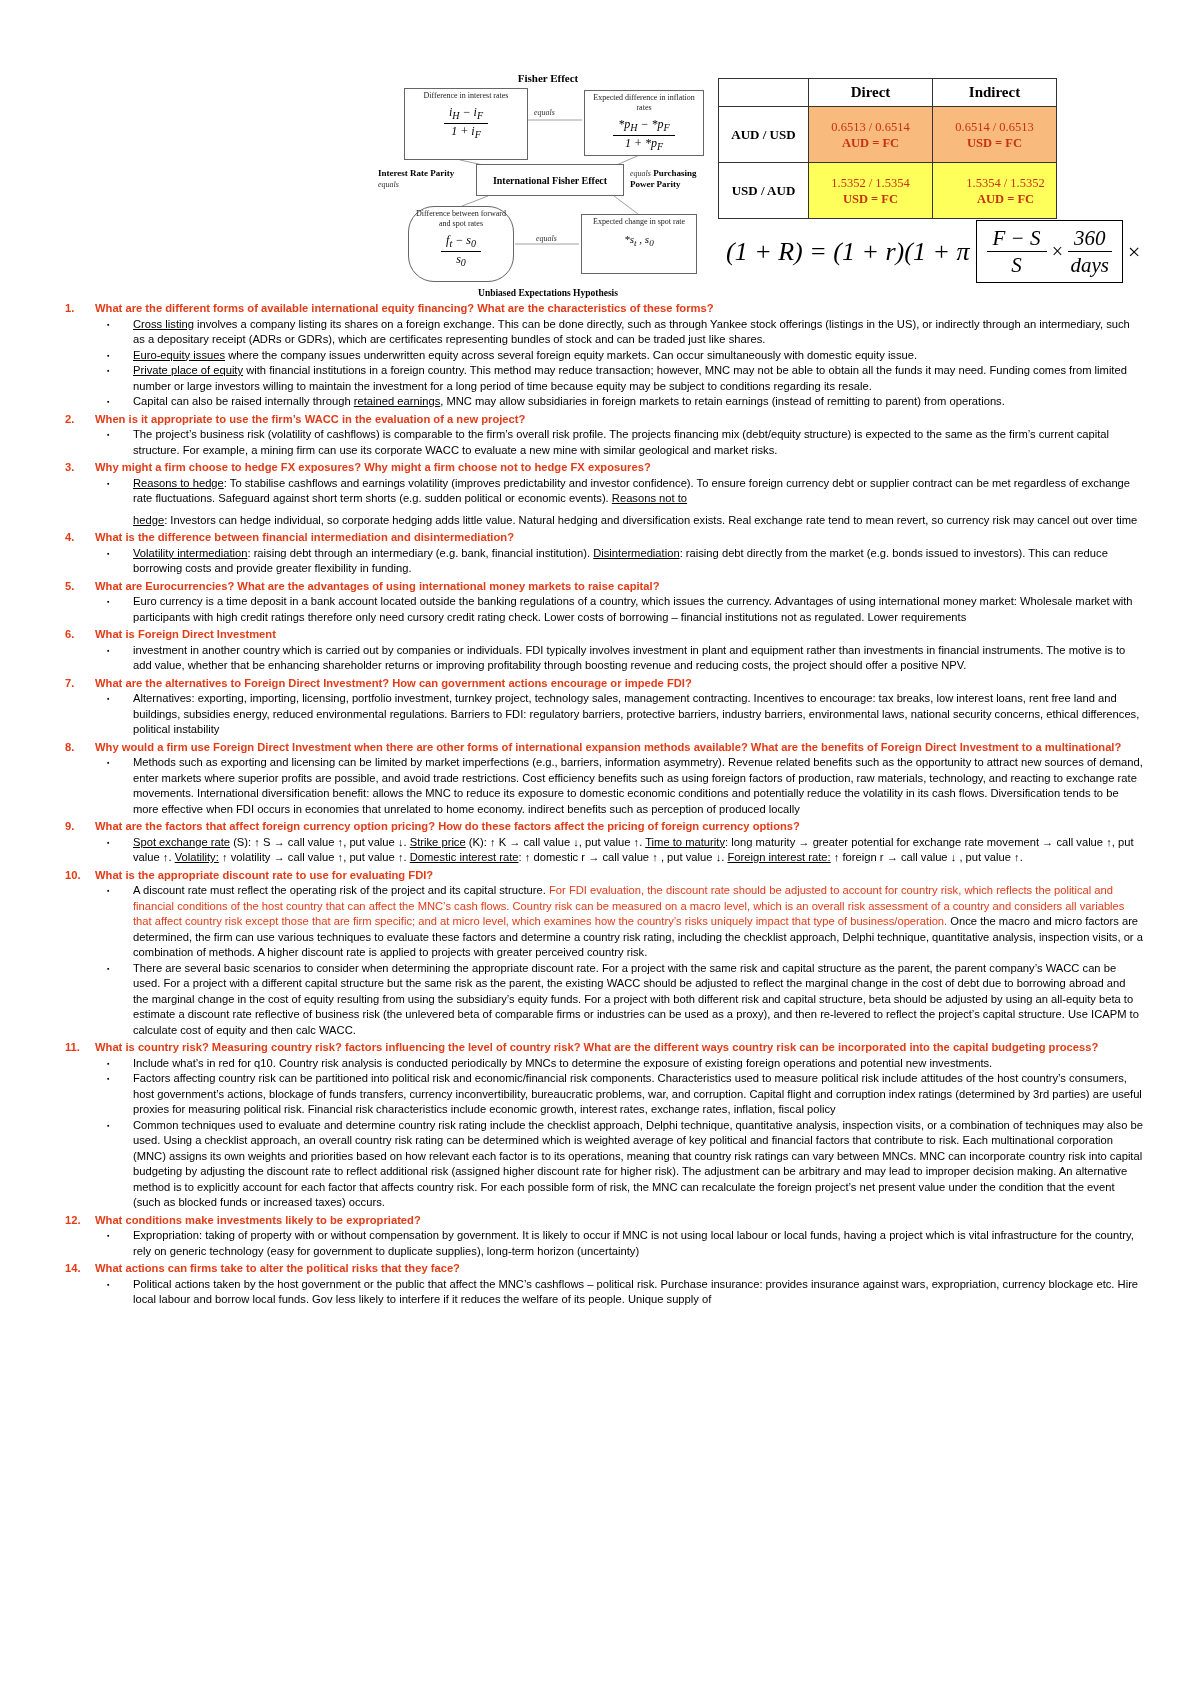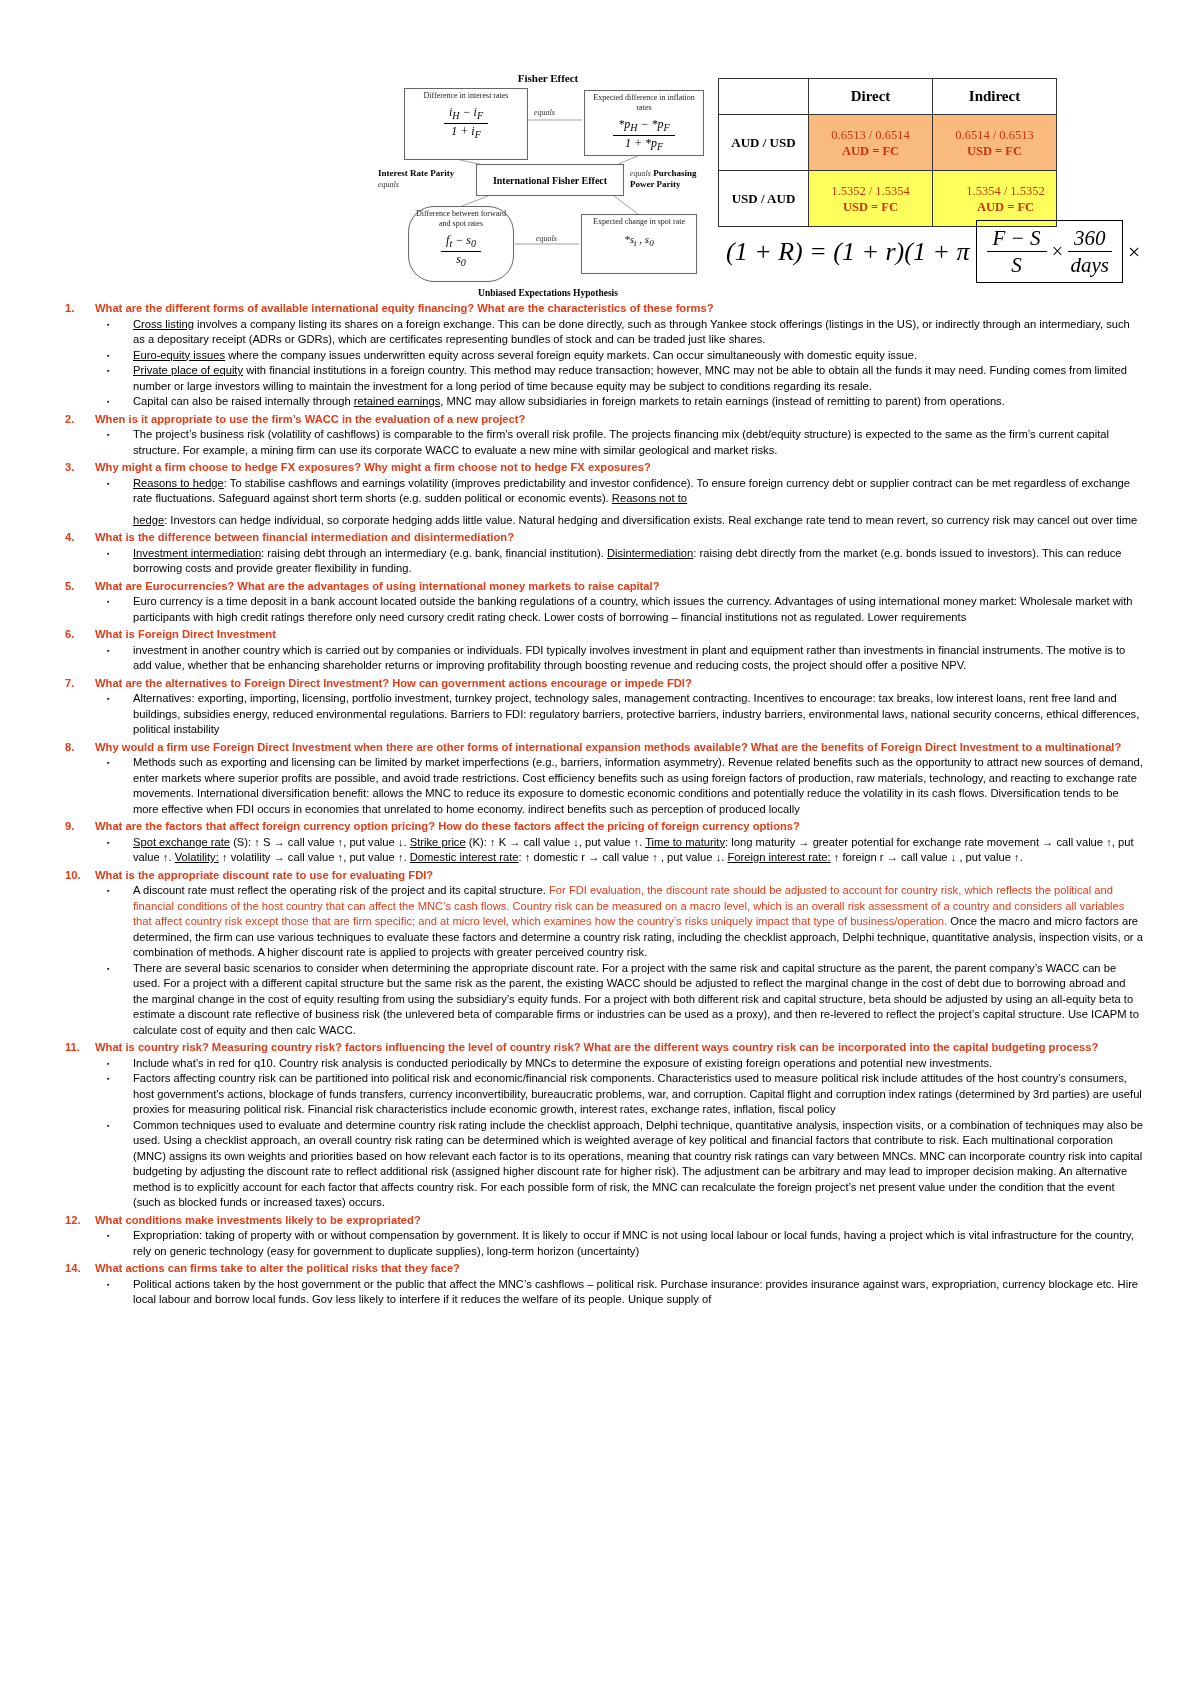--- a/index.html
+++ b/index.html
@@ -33,21 +33,21 @@
   .ife-box{ position:absolute; border:1px solid #666; background:#fff;
     display:flex; align-items:center; justify-content:center; gap:4px;
     font-weight:bold; font-size:10px; text-align:center; line-height:11px; padding:2px; }
   .ueh-label{ position:absolute; left:0; right:0; bottom:0; text-align:center;
     font-weight:bold; font-size:9.5px; }
 
   
   .fx-table{ position:absolute; left:718px; top:78px; border-collapse:collapse;
     font-family:"Liberation Serif", serif; }
   .fx-table th,.fx-table td{ border:1px solid #333; text-align:center; vertical-align:middle; }
-  .fx-table th{ width:124px; height:36px; font-size:15px; font-weight:bold; }
+  .fx-table th{ width:124px; height:28px; font-size:15px; font-weight:bold; }
   .fx-table th.corner{ width:90px; }
   .fx-table td.row-label{ font-weight:bold; font-size:13px; background:#fff; width:90px; }
   .fx-table td.rate-cell{ width:124px; height:56px; color:var(--table-red); font-size:12.5px; }
   .fx-table td.rate-cell .rate{ line-height:16px; }
   .fx-table td.rate-cell .rate-note{ font-weight:bold; line-height:16px; }
 
   
   .big-formula{ position:absolute; left:726px; top:220px; display:flex; align-items:center;
     font-family:"Liberation Serif", serif; font-style:italic; font-size:26px; white-space:nowrap; }
   .formula-box{ border:1.5px solid #000; display:flex; align-items:center; gap:4px;
@@ -231,21 +231,21 @@
         <span class="b-text"><span class="seg-u">Reasons to hedge</span><span>: To stabilise cashflows and earnings volatility (improves predictability and investor confidence). To ensure foreign currency debt or supplier contract can be met regardless of exchange rate fluctuations. Safeguard against short term shorts (e.g. sudden political or economic events). </span><span class="seg-u">Reasons not to </span><span class="seg-br"></span><span class="seg-u">hedge</span><span>:  Investors can hedge individual, so corporate hedging adds little value. Natural hedging and diversification exists. Real exchange rate tend to mean revert, so currency risk may cancel out over time</span></span>
       </div>
     </div>
     <div class="qa-item">
       <div class="q-row">
         <span class="q-num">4.</span>
         <span class="q-text"><span>What is the difference between financial intermediation and disintermediation?</span></span>
       </div>
       <div class="b-row">
         <span class="b-marker">▪</span>
-        <span class="b-text"><span class="seg-u">Investment intermediation</span><span>: raising debt through an intermediary (e.g. bank, financial institution). </span><span class="seg-u">Disintermediation</span><span>: raising debt directly from the market (e.g. bonds issued to investors). This can reduce borrowing costs and provide greater flexibility in funding.</span></span>
+        <span class="b-text"><span class="seg-u">Volatility intermediation</span><span>: raising debt through an intermediary (e.g. bank, financial institution). </span><span class="seg-u">Disintermediation</span><span>: raising debt directly from the market (e.g. bonds issued to investors). This can reduce borrowing costs and provide greater flexibility in funding.</span></span>
       </div>
     </div>
     <div class="qa-item">
       <div class="q-row">
         <span class="q-num">5.</span>
         <span class="q-text"><span>What are Eurocurrencies? What are the advantages of using international money markets to raise capital?</span></span>
       </div>
       <div class="b-row">
         <span class="b-marker">▪</span>
         <span class="b-text"><span>Euro currency is a time deposit in a bank account located outside the banking regulations of a country, which issues the currency. Advantages of using international money market: Wholesale market with participants with high credit ratings therefore only need cursory credit rating check. Lower costs of borrowing – financial institutions not as regulated. Lower requirements</span></span>

